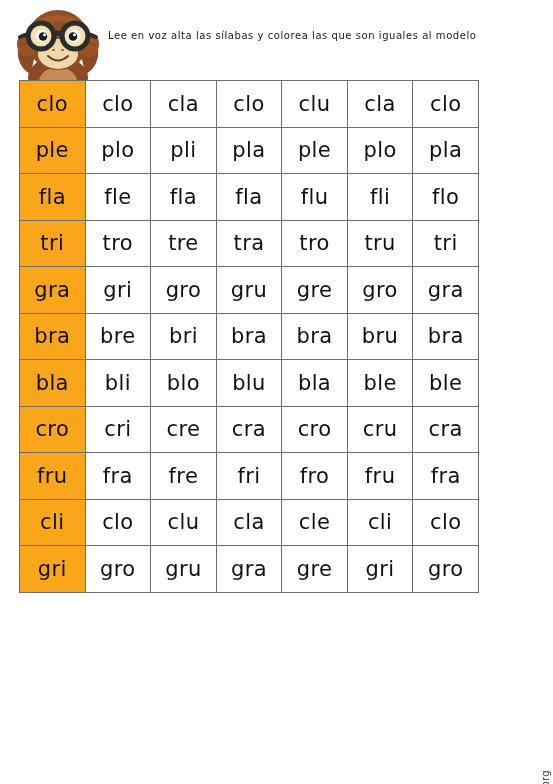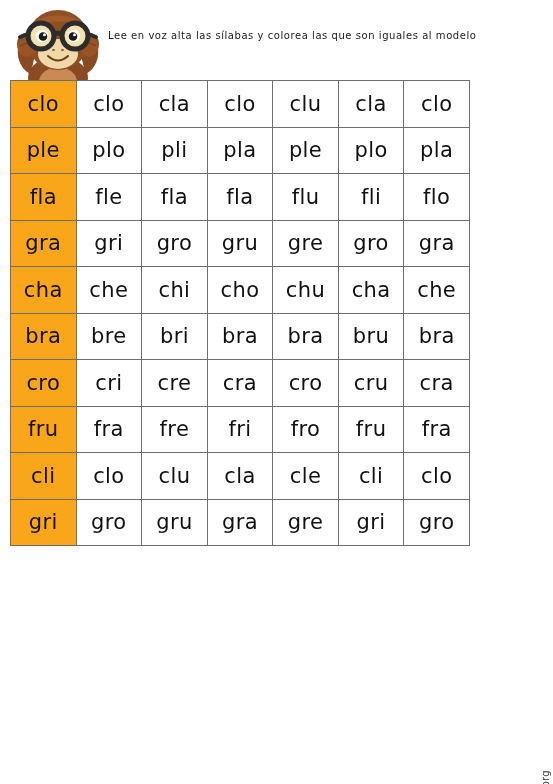--- a/index.html
+++ b/index.html
@@ -40,21 +40,21 @@
     font-family: "DejaVu Sans", sans-serif;
     font-size: 10px;
     letter-spacing: 0.55px;
     color: #1a1a1a;
     white-space: nowrap;
   }
 
   
   .syllable-table {
     position: absolute;
-    left: 10px;
+    left: 19px;
     top: 80px;
     width: 460px;
     border-collapse: collapse;
     table-layout: fixed;
   }
   .syllable-table td {
     border: 1px solid #6e6e6e;
     height: 45.5px;
     text-align: center;
     vertical-align: middle;
@@ -167,52 +167,61 @@
     <tr>
       <td class="model">fla</td>
       <td>fle</td>
       <td>fla</td>
       <td>fla</td>
       <td>flu</td>
       <td>fli</td>
       <td>flo</td>
     </tr>
 
+    <tr>
+      <td class="model">tri</td>
+      <td>tro</td>
+      <td>tre</td>
+      <td>tra</td>
+      <td>tro</td>
+      <td>tru</td>
+      <td>tri</td>
+    </tr>
 
 
     <tr>
       <td class="model">gra</td>
       <td>gri</td>
       <td>gro</td>
       <td>gru</td>
       <td>gre</td>
       <td>gro</td>
       <td>gra</td>
     </tr>
 
-    <tr>
-      <td class="model">cha</td>
-      <td>che</td>
-      <td>chi</td>
-      <td>cho</td>
-      <td>chu</td>
-      <td>cha</td>
-      <td>che</td>
-    </tr>
 
     <tr>
       <td class="model">bra</td>
       <td>bre</td>
       <td>bri</td>
       <td>bra</td>
       <td>bra</td>
       <td>bru</td>
       <td>bra</td>
     </tr>
 
+    <tr>
+      <td class="model">bla</td>
+      <td>bli</td>
+      <td>blo</td>
+      <td>blu</td>
+      <td>bla</td>
+      <td>ble</td>
+      <td>ble</td>
+    </tr>
 
 
     <tr>
       <td class="model">cro</td>
       <td>cri</td>
       <td>cre</td>
       <td>cra</td>
       <td>cro</td>
       <td>cru</td>
       <td>cra</td>

